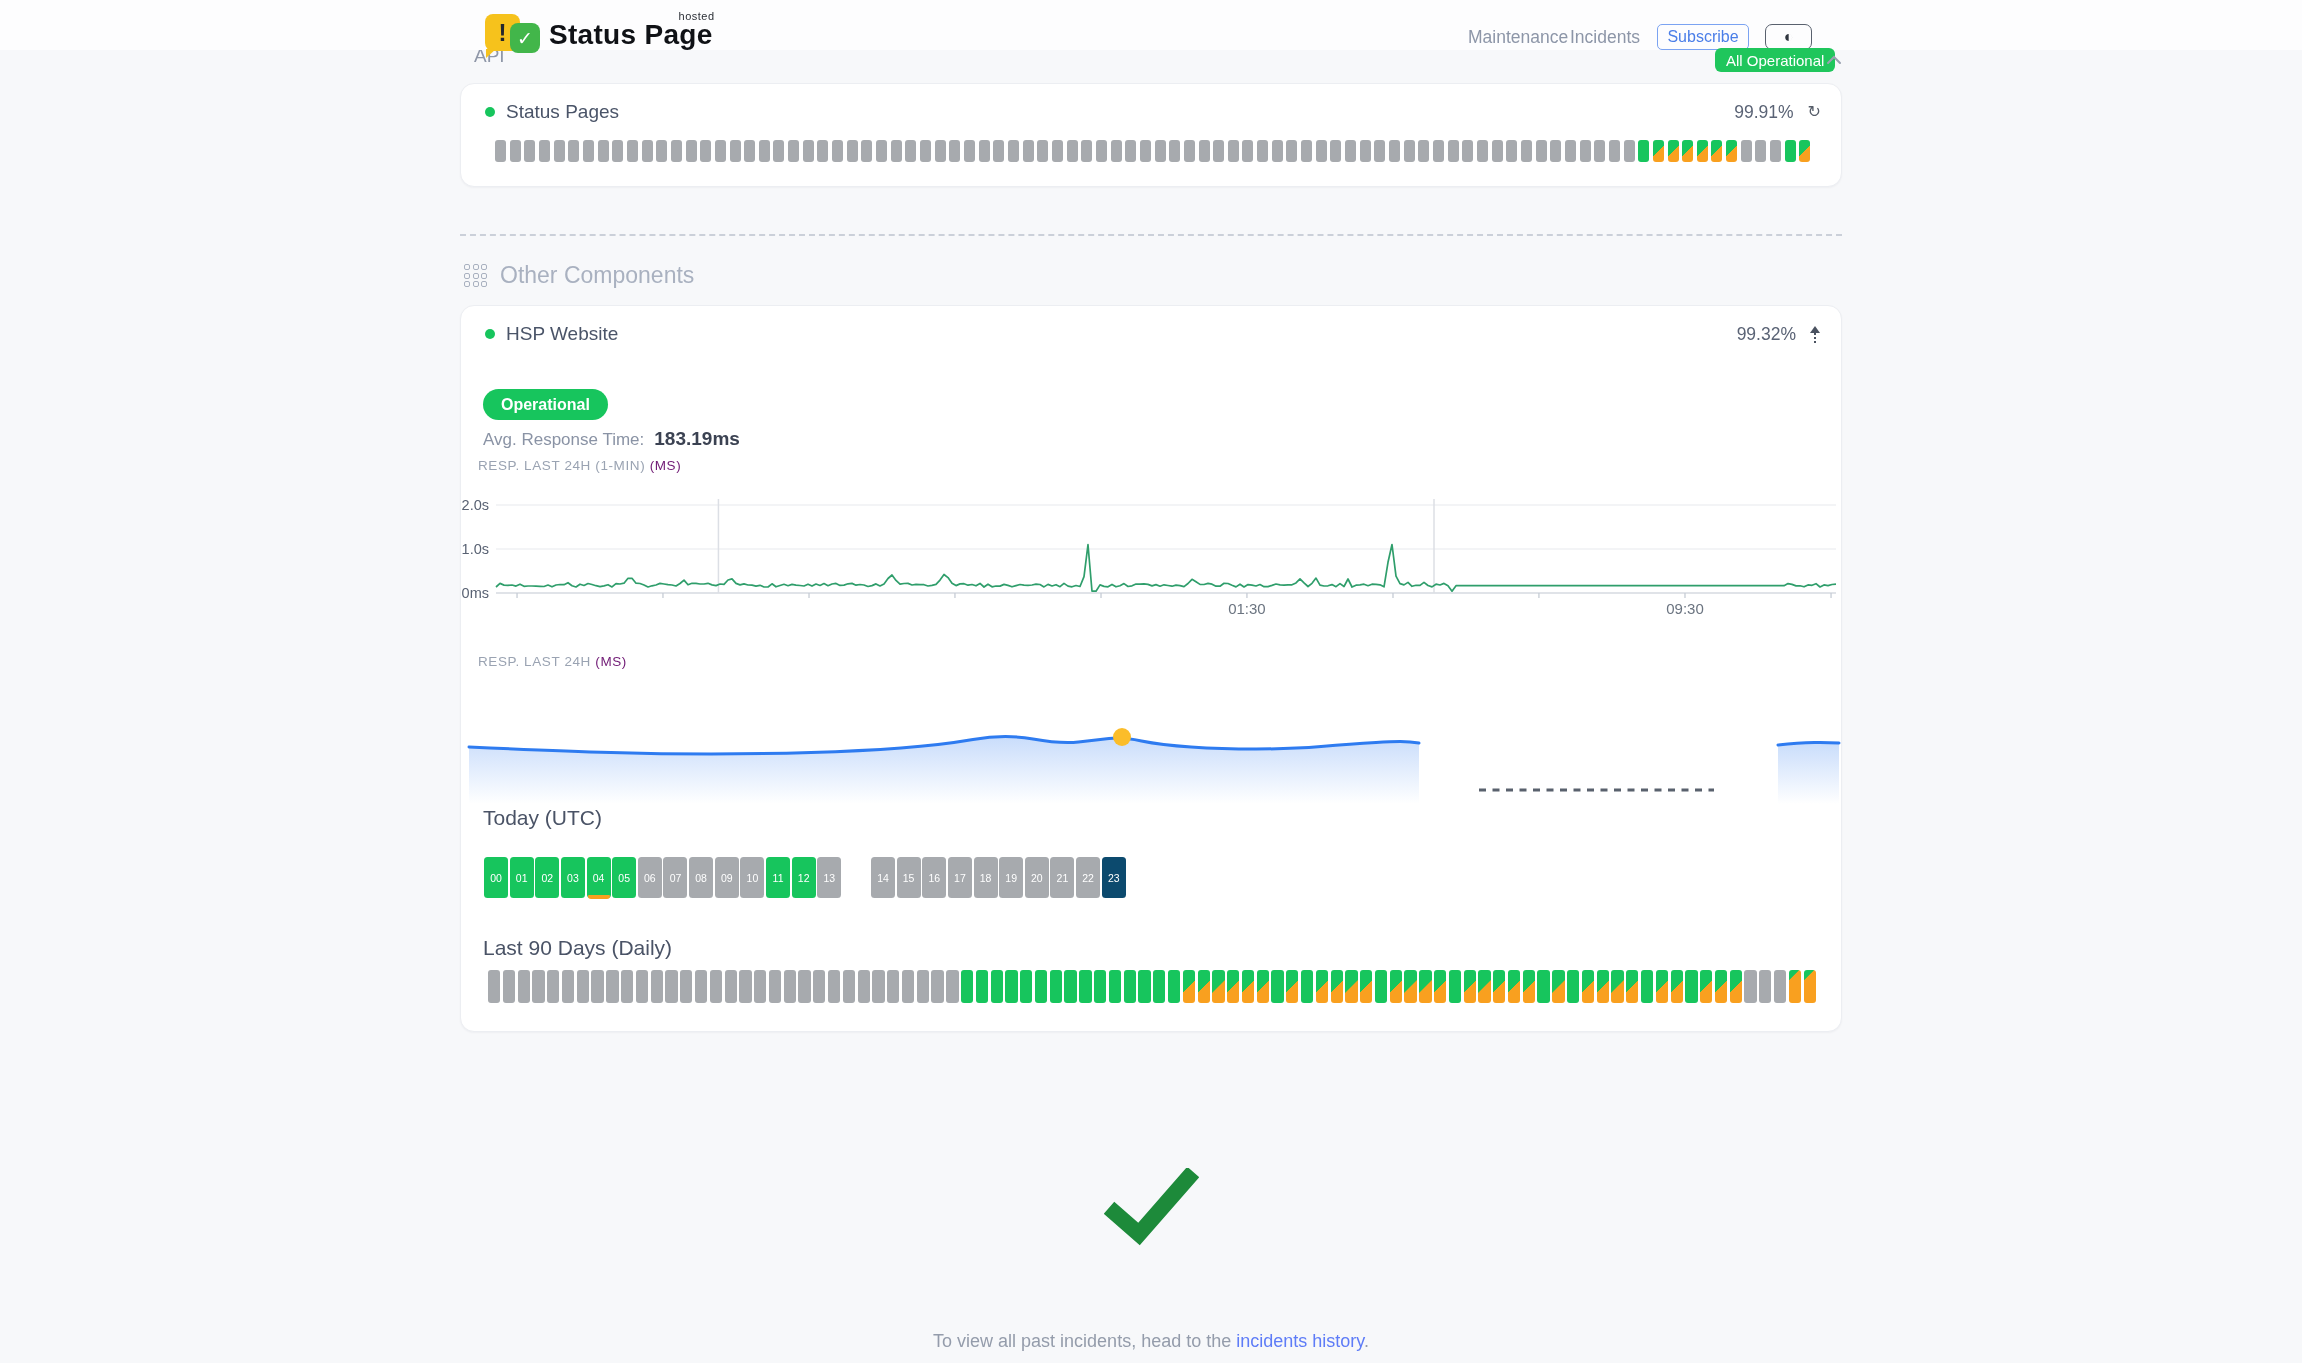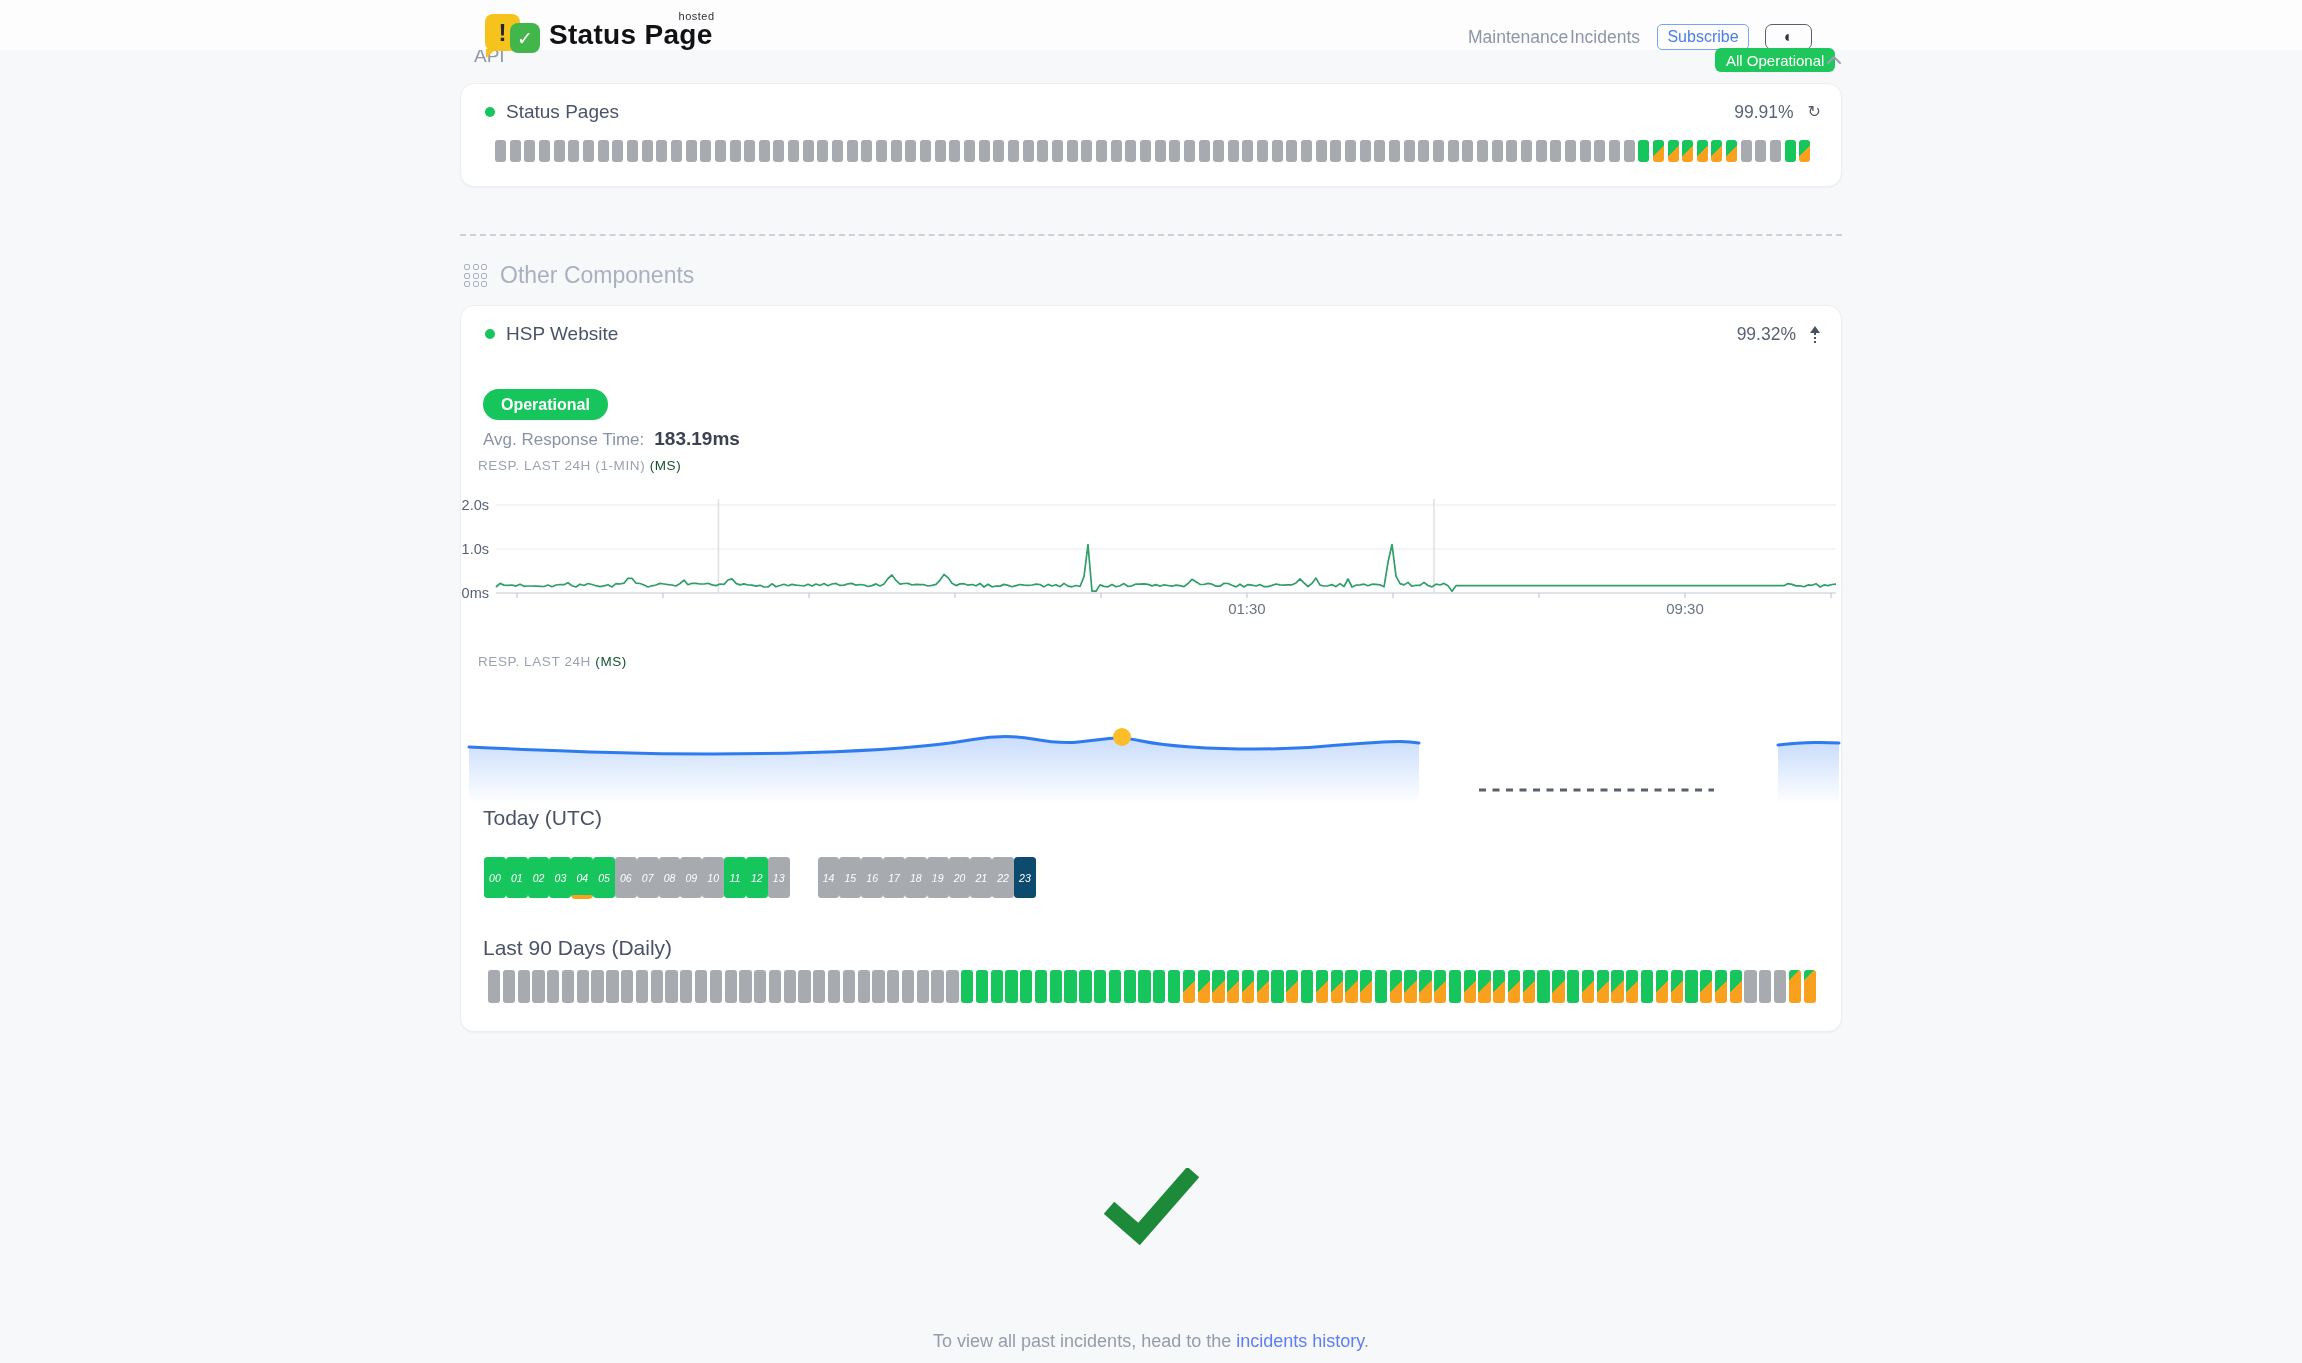--- a/index.html
+++ b/index.html
@@ -51,30 +51,30 @@
   .grid-icon { display:grid; grid-template-columns:repeat(3,6px); grid-auto-rows:6px; gap:2.5px; }
   .grid-icon i { display:block; border:1.6px solid #a9b1c0; border-radius:2px; }
   .oc-title { margin-left:13px; font-size:23px; color:#a9b1c0; }
 
   
   .op-badge { position:absolute; left:22px; top:83px; height:31px; padding:0 18px; background:#17c55d; border-radius:16px; color:#fff; font-size:16px; font-weight:700; display:flex; align-items:center; }
   .avg-row { position:absolute; left:22px; top:122px; display:flex; align-items:baseline; }
   .avg-label { font-size:17px; color:#8a93a5; }
   .avg-value { margin-left:10px; font-size:19px; font-weight:700; color:#3b4252; }
   .chart-label { position:absolute; left:17px; font-size:13.5px; letter-spacing:.6px; color:#9aa3b2; }
-  .chart-label .unit { color:#14532d; }
+  .chart-label .unit { color:#701a75; }
   .chart1-label { top:152px; }
   .chart2-label { top:348px; }
   .chart1-svg { position:absolute; left:0; top:185px; }
   .chart2-svg { position:absolute; left:0; top:390px; }
 
   .block-heading { position:absolute; left:22px; font-size:21px; color:#4a5366; font-weight:500; }
   .today-heading { top:500px; }
   .last90-heading { top:630px; }
-  .hours-row { position:absolute; left:23px; top:551px; width:552px; display:flex; justify-content:space-between;font-style:italic; }
+  .hours-row { position:absolute; left:23px; top:551px; width:642px; display:flex; justify-content:space-between; }
   .hour-block { position:relative; width:24px; height:41px; border-radius:3.5px; display:flex; align-items:center; justify-content:center; color:#fff; font-size:10.5px; cursor:pointer; }
   .hour-strip { position:absolute; left:1px; right:1px; bottom:-1px; height:4.5px; background:#f9a01f; border-radius:1px 1px 3px 3px; }
   .days-row { position:absolute; left:27px; top:664px; width:1329px; display:flex; justify-content:space-between; }
   .day-block { width:12.3px; height:33px; border-radius:3px; cursor:pointer; }
 
   
   .big-check { position:absolute; left:1104px; top:1168px; }
   .no-incidents { position:absolute; left:0; right:0; top:1293px; text-align:center; font-size:24px; font-weight:500; color:#3c4454; }
   .history-line { position:absolute; left:0; right:0; top:1331px; text-align:center; font-size:18px; color:#949cab; }
   .history-link { color:#5e7cf7; cursor:pointer; }

